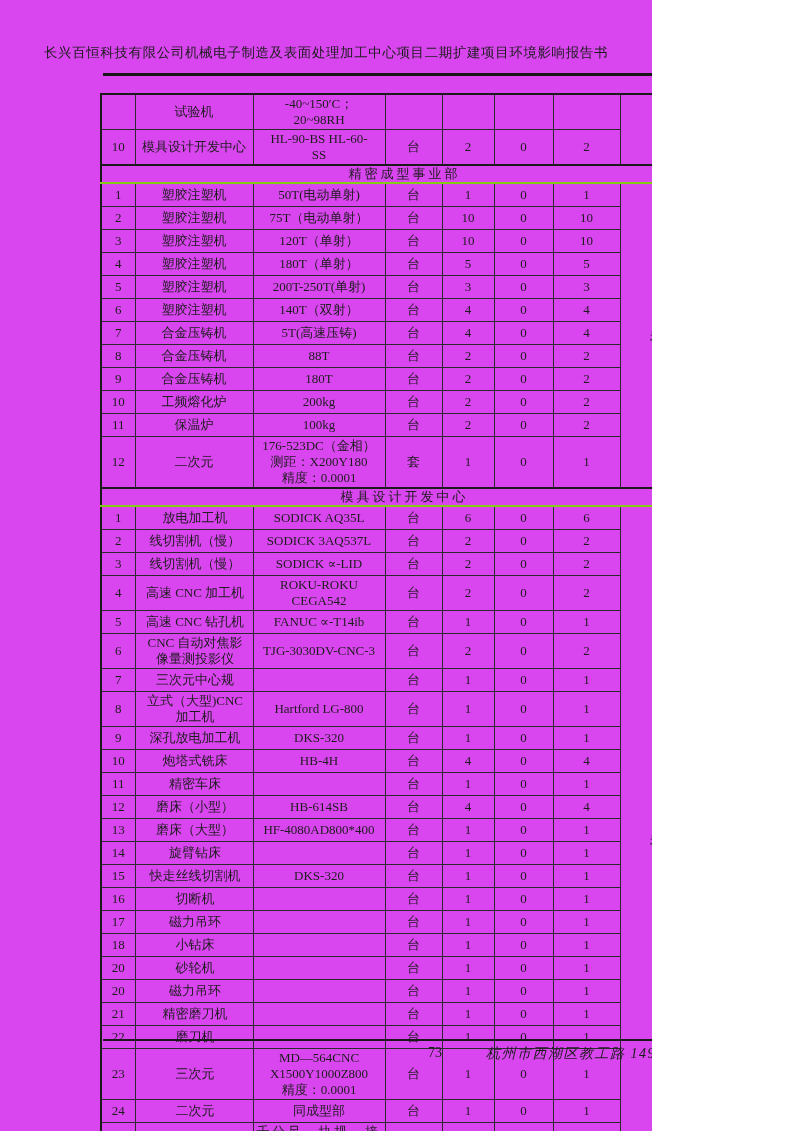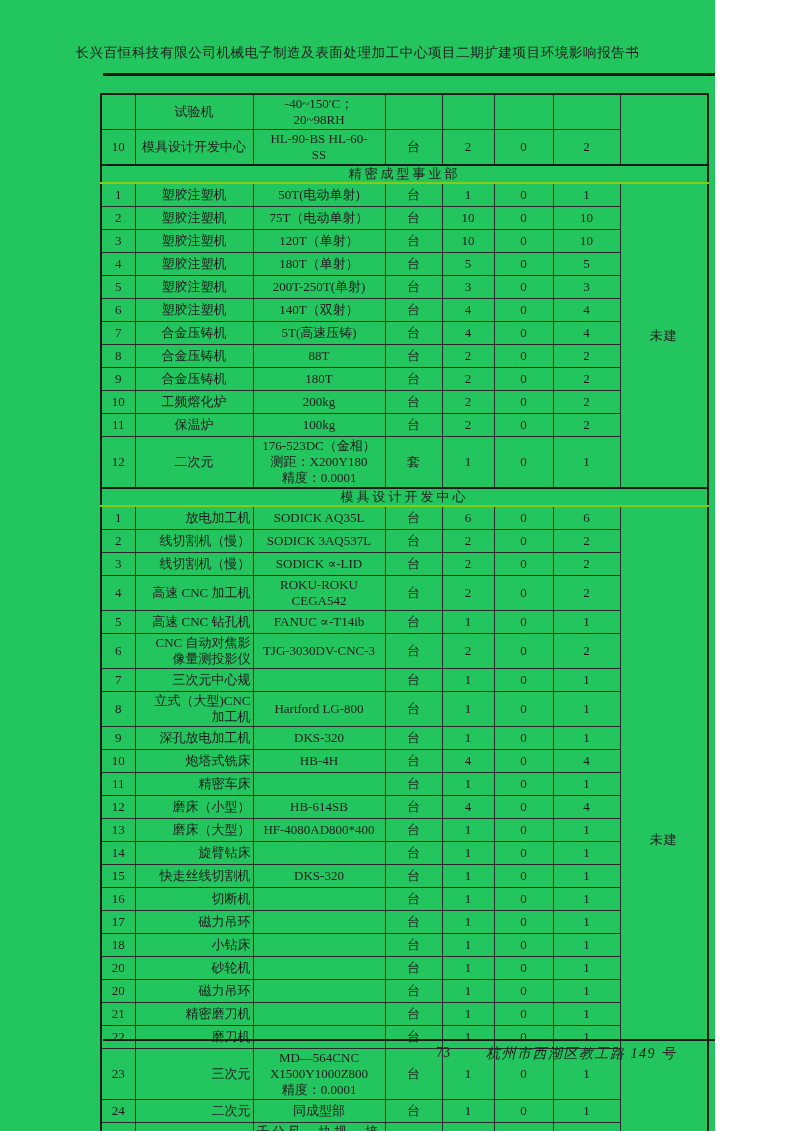--- a/index.html
+++ b/index.html
@@ -1,42 +1,42 @@
 <!DOCTYPE html>
 <html><head>
 <meta charset="utf-8">
 <style>
   html,body{margin:0;padding:0;background:#ffffff;}
   .page{
-    position:relative;width:715px;height:1131px;background:#22c55e;
+    position:relative;width:652px;height:1131px;background:#d946ef;
     font-family:"Liberation Serif","DejaVu Serif",serif;color:#1d1d1d;overflow:hidden;
   }
   .doc-header-title{
     position:absolute;top:44px;left:0;width:100%;text-align:center;
     font-size:13.5px;letter-spacing:0.6px;white-space:nowrap;
   }
   .doc-header-rule{position:absolute;top:73px;left:103px;width:615px;height:2.5px;background:#161616;}
   .table-wrap{position:absolute;top:93px;left:100px;width:607px;}
   table.equip{width:100%;border-collapse:collapse;table-layout:fixed;border:2px solid #1a1a1a;}
   table.equip td{
     border:1.2px solid #2a2a2a;text-align:center;vertical-align:middle;
     font-size:13px;line-height:16px;padding:1px 2px;height:20px;
     white-space:pre-line;overflow:hidden;
   }
   tr.section-row td{
     border-top:2px solid #1a1a1a;border-bottom:2px solid #84cc16;
     height:15px;letter-spacing:3px;padding:0;
   }
-  .name-left .c-name{text-align:right;padding-left:4px;}
+  .name-left .c-name{text-align:center;padding-left:4px;}
   td.c-spec.justify{text-align:left;padding-left:3px;letter-spacing:2.5px;}
   td.c-status{letter-spacing:1px;}
   .doc-footer-rule{position:absolute;top:1039px;left:103px;width:631px;height:1.6px;background:#1a1a1a;}
   .doc-footer{position:absolute;top:1045px;left:0;width:800px;height:20px;font-size:14px;}
   .f-company{position:absolute;left:133px;letter-spacing:2px;white-space:nowrap;}
-  .f-page{position:absolute;left:420px;width:30px;text-align:right;}
+  .f-page{position:absolute;left:420px;width:30px;text-align:center;}
   .f-address{position:absolute;left:486px;letter-spacing:1.5px;white-space:nowrap;font-style:italic;}
 </style>
 </head>
 <body>
 
 <div class="page">
   <div class="doc-header-title">长兴百恒科技有限公司机械电子制造及表面处理加工中心项目二期扩建项目环境影响报告书</div>
   <div class="doc-header-rule"></div>
 
   <div class="table-wrap">

